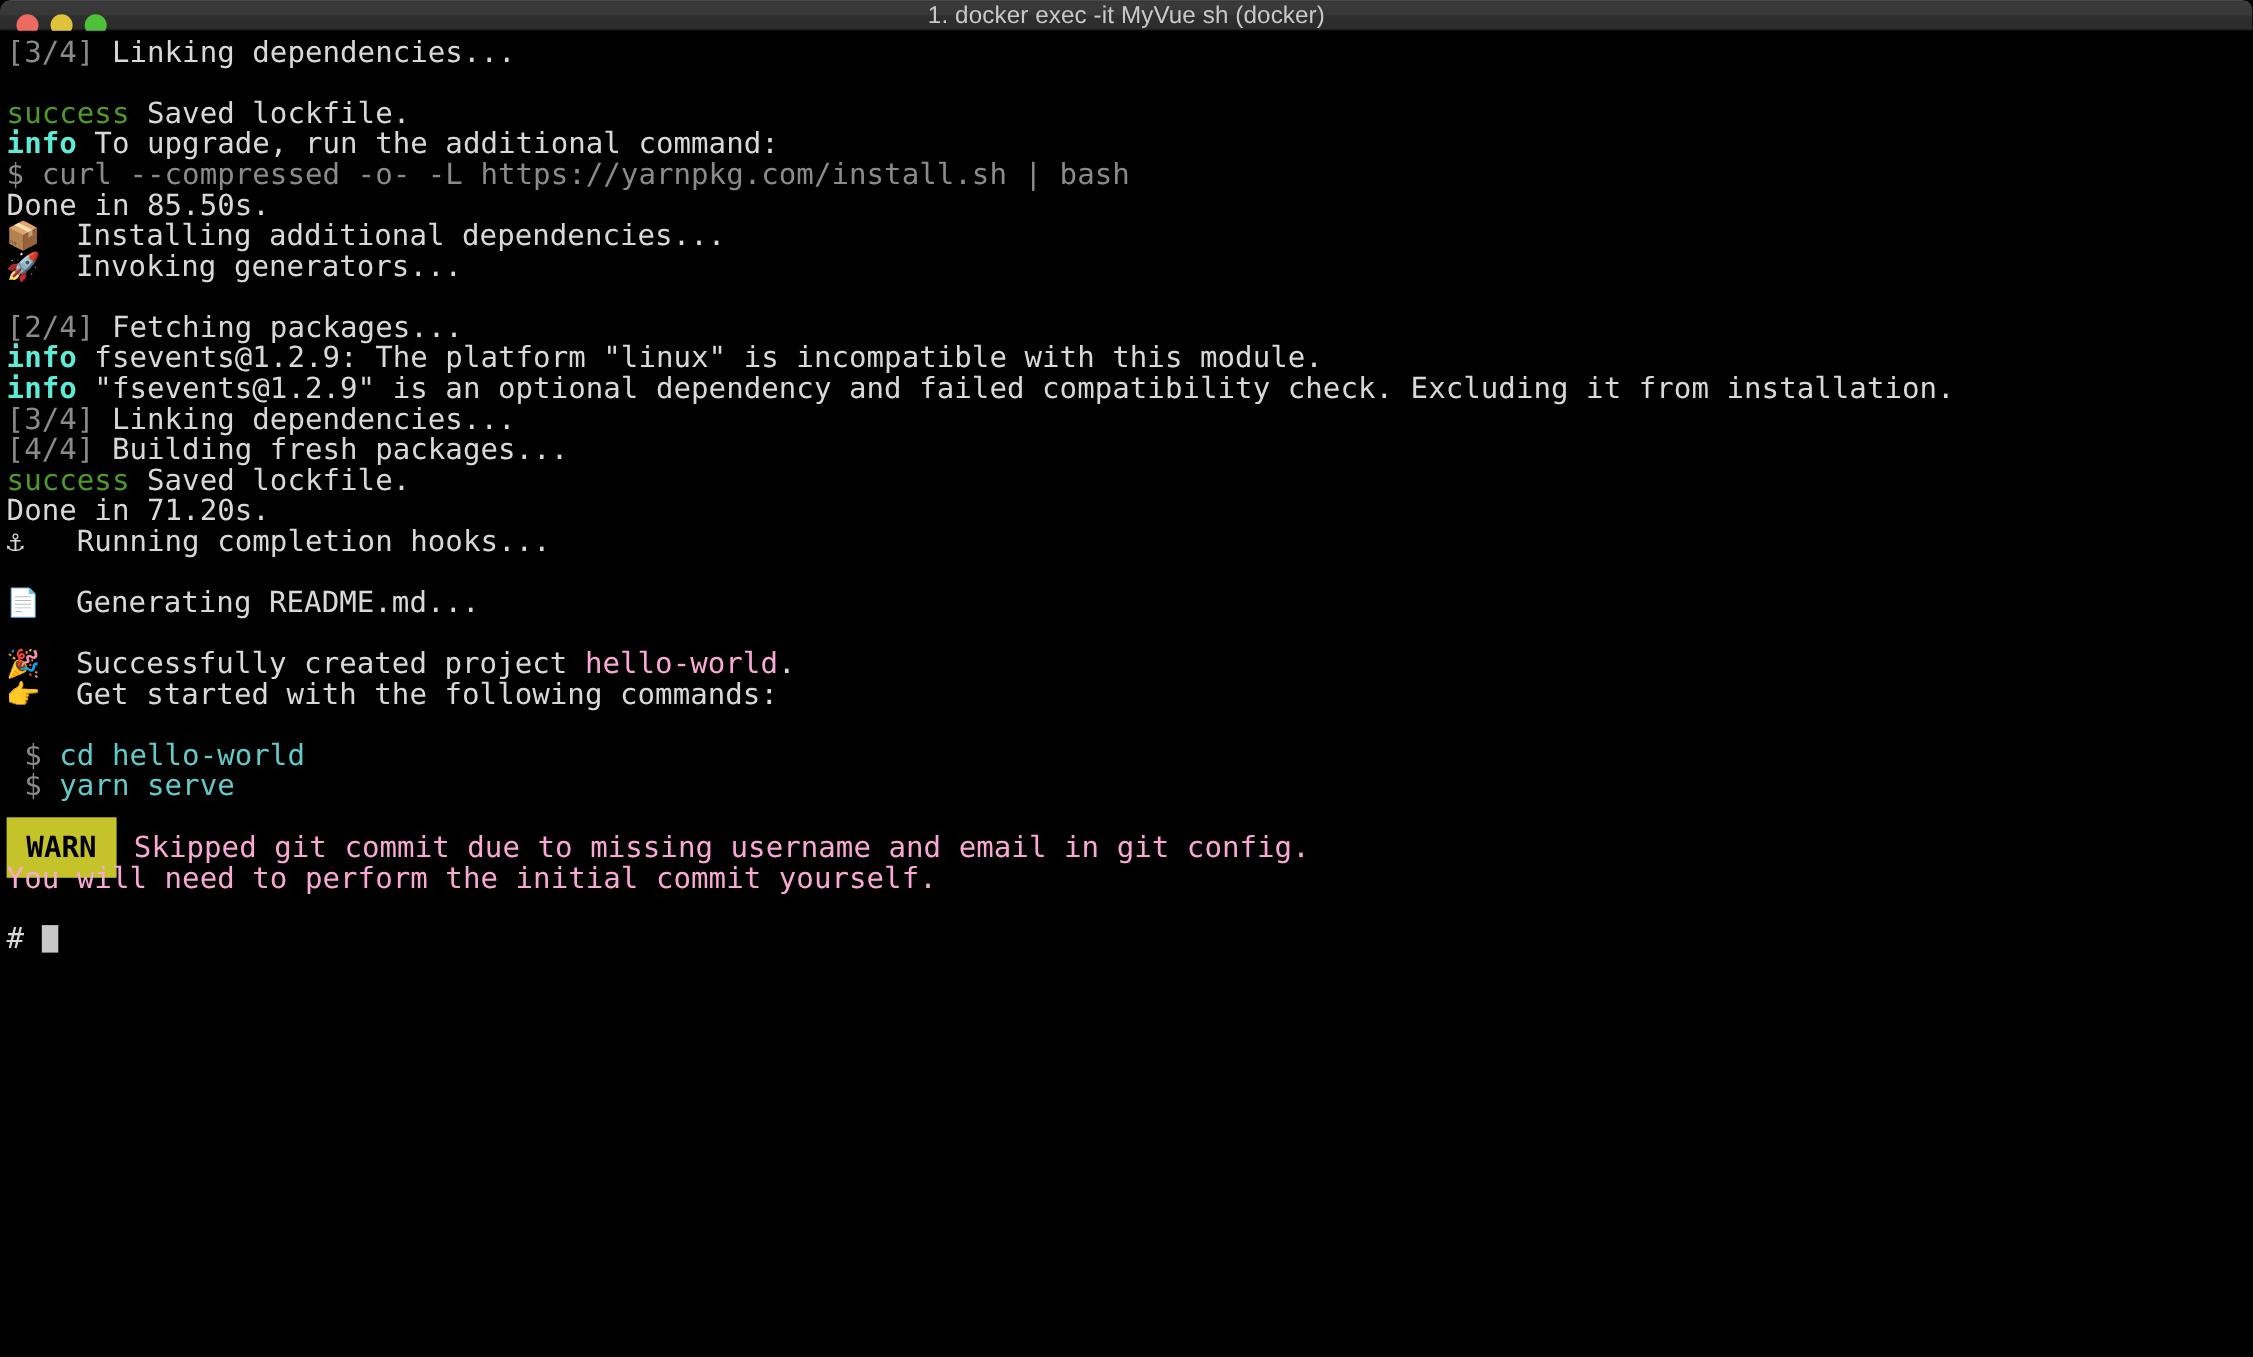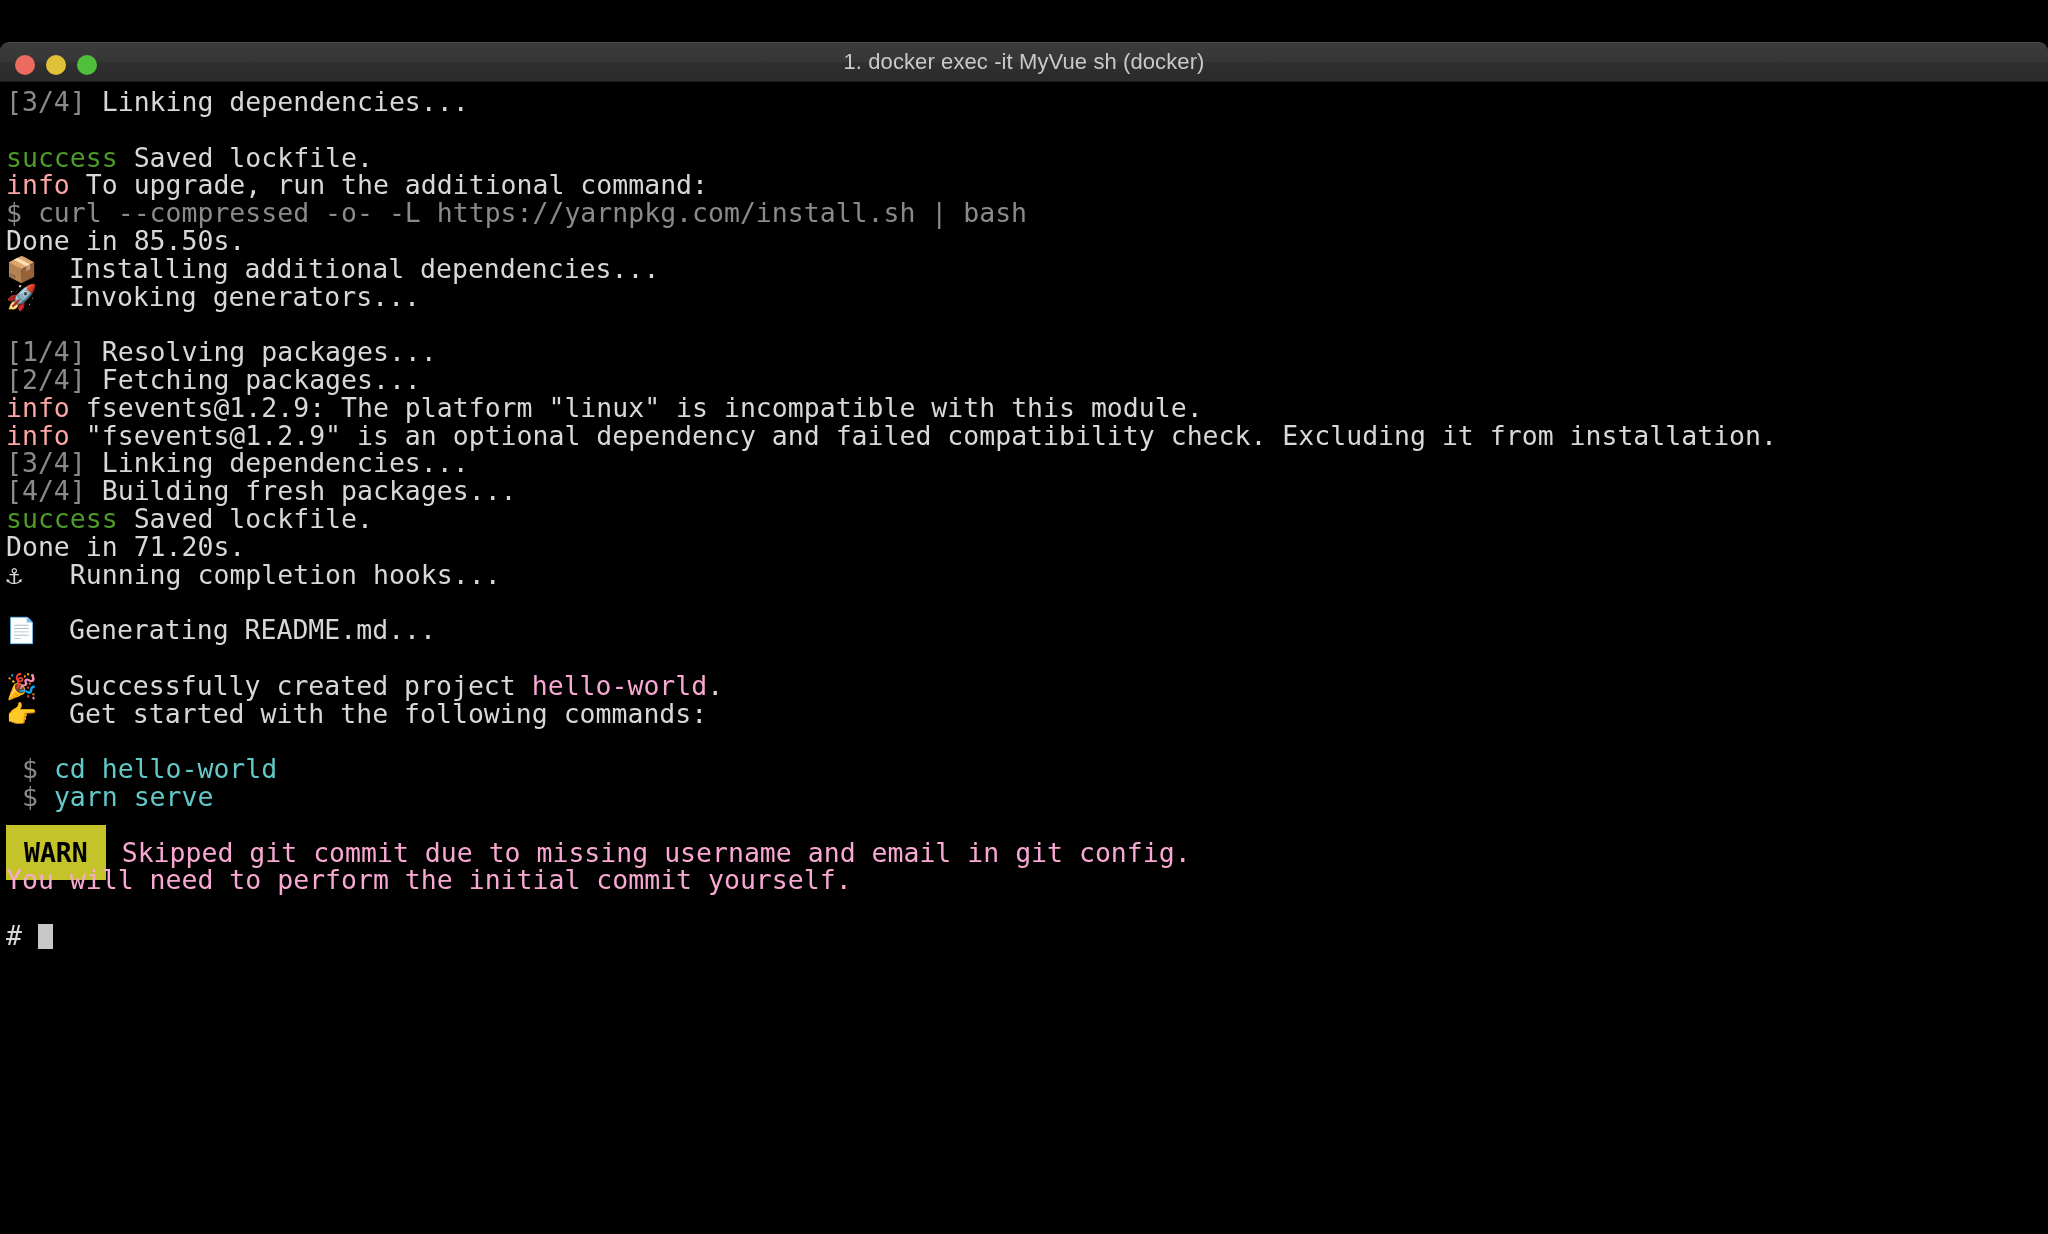--- a/index.html
+++ b/index.html
@@ -21,29 +21,28 @@
     height: 1234px;
     background: #000000;
     border-radius: 10px 10px 8px 8px;
     overflow: hidden;
     box-sizing: border-box;
   }
 
   
   #titlebar {
     position: relative;
-    height: 40px;
+    height: 28px;
     background: linear-gradient(to bottom, #3b3b3b 0%, #373737 48%, #2f2f2f 52%, #2b2b2b 100%);
     border-bottom: 1px solid #1a1a1a;
     border-top: 1px solid #4a4a4a;
     border-radius: 9px 9px 0 0;
     display: flex;
     align-items: center;
     box-sizing: border-box;
-    margin-top: 42px;
   }
   #traffic {
     position: absolute;
     left: 15px;
     top: 0;
     height: 44px;
     display: flex;
     align-items: center;
     gap: 11px;
   }
@@ -85,21 +84,21 @@
     height: 27.8px;
     color: #d6d6d6;
   }
   .line.blank { color: transparent; }
 
   
   .c-default  { color: #d8d8d8; }
   .c-dim      { color: #8a8a8a; }
   .c-bold     { color: #ffffff; font-weight: bold; }
   .c-green    { color: #4e9a28; }
-  .c-blue     { color: #fca5a5; }
+  .c-blue     { color: #5eead4; font-weight: bold; }
   .c-yellow   { color: #f9a8d4; }
   .c-cyan     { color: #63c8c8; }
 
   .warnbadge {
     background: #c4c42a;
     color: #000000;
     padding: 12px 2px;
     font-weight: bold;
   }
 
@@ -133,21 +132,20 @@
   <div id="screen">
       <div class="line"><span class="c-dim">[3/4] </span><span class="c-default">Linking dependencies...</span></div>
       <div class="line blank"> </div>
       <div class="line"><span class="c-green">success</span><span class="c-default"> Saved lockfile.</span></div>
       <div class="line"><span class="c-blue">info</span><span class="c-default"> To upgrade, run the additional command:</span></div>
       <div class="line"><span class="c-dim">$ curl --compressed -o- -L https://yarnpkg.com/install.sh | bash</span></div>
       <div class="line"><span class="c-default">Done in 85.50s.</span></div>
       <div class="line"><span class="emoji">📦</span><span class="c-default">  Installing additional dependencies...</span></div>
       <div class="line"><span class="emoji">🚀</span><span class="c-default">  Invoking generators...</span></div>
       <div class="line blank"> </div>
-      <div class="line"><span class="c-dim">[1/4] </span><span class="c-default">Resolving packages...</span></div>
       <div class="line"><span class="c-dim">[2/4] </span><span class="c-default">Fetching packages...</span></div>
       <div class="line"><span class="c-blue">info</span><span class="c-default"> fsevents@1.2.9: The platform "linux" is incompatible with this module.</span></div>
       <div class="line"><span class="c-blue">info</span><span class="c-default"> "fsevents@1.2.9" is an optional dependency and failed compatibility check. Excluding it from installation.</span></div>
       <div class="line"><span class="c-dim">[3/4] </span><span class="c-default">Linking dependencies...</span></div>
       <div class="line"><span class="c-dim">[4/4] </span><span class="c-default">Building fresh packages...</span></div>
       <div class="line"><span class="c-green">success</span><span class="c-default"> Saved lockfile.</span></div>
       <div class="line"><span class="c-default">Done in 71.20s.</span></div>
       <div class="line"><span class="c-default">⚓</span><span class="c-default">   Running completion hooks...</span></div>
       <div class="line blank"> </div>
       <div class="line"><span class="emoji">📄</span><span class="c-default">  Generating README.md...</span></div>

